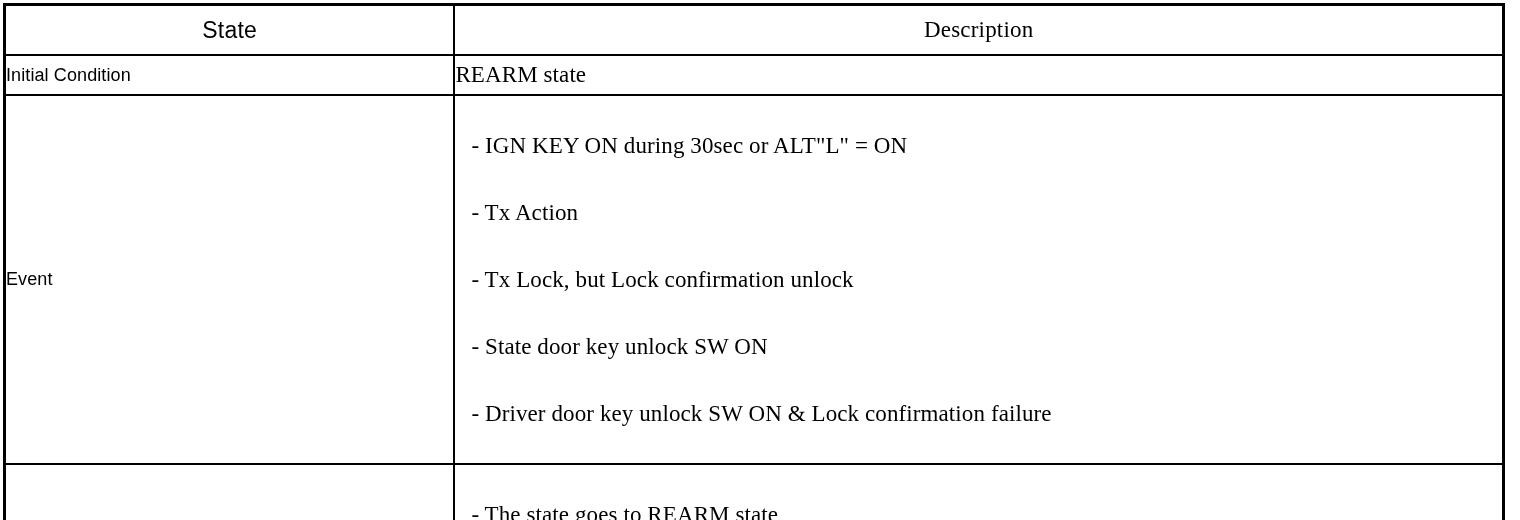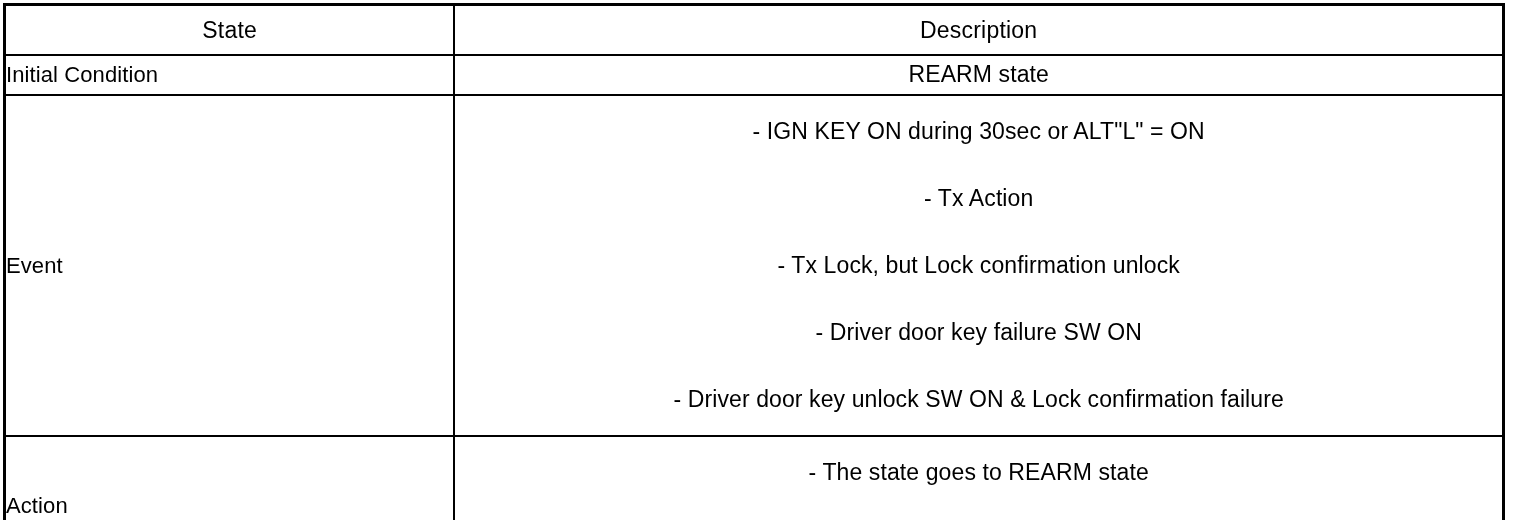--- a/index.html
+++ b/index.html
@@ -49,55 +49,56 @@
     border-bottom: 2px solid #000000;
   }
 
   
   .col-state {
     width: 449px;
     border-right: 2px solid #000000;
   }
   .col-desc {
     width: 1047px;
+    font-family: Liberation Serif, serif;
   }
 
   
   .hdr-cell {
     text-align: center;
     font-weight: normal;
     font-size: 23px;
     letter-spacing: 0.2px;
     height: 48px;
   }
 
   
   .state-label {
     text-align: left;
-    font-size: 22px;
+    font-size: 18px;
     padding-left: 9px;
     letter-spacing: 0.1px;
   }
 
   
   .desc-cell {
-    text-align: center;
+    text-align: left;
     font-size: 23px;
     padding-left: 10px;
     letter-spacing: 0.1px;
   }
 
   .desc-single {
     line-height: 1.1;
   }
 
   
   .desc-list {
     list-style: none;
-    margin: 2px;
+    margin: 16px;
     padding: 0;
   }
   .desc-list li {
     height: 67px;
     line-height: 67px;
     white-space: nowrap;
   }
 
   
   .r-header  { height: 48px; padding-left: 44px; }
@@ -127,21 +128,21 @@
         <td class="desc-cell desc-single col-desc">REARM state</td>
       </tr>
 
       <tr class="row-sep r-event">
         <td class="state-label col-state">Event</td>
         <td class="desc-cell col-desc">
           <ul class="desc-list">
             <li>- IGN KEY ON during 30sec or ALT"L" = ON</li>
             <li>- Tx Action</li>
             <li>- Tx Lock, but Lock confirmation unlock</li>
-            <li>- Driver door key failure SW ON</li>
+            <li>- State door key unlock SW ON</li>
             <li>- Driver door key unlock SW ON &amp; Lock confirmation failure</li>
           </ul>
         </td>
       </tr>
 
       <tr class="r-action">
         <td class="state-label col-state">Action</td>
         <td class="desc-cell col-desc">
           <ul class="desc-list">
             <li>- The state goes to REARM state</li>

